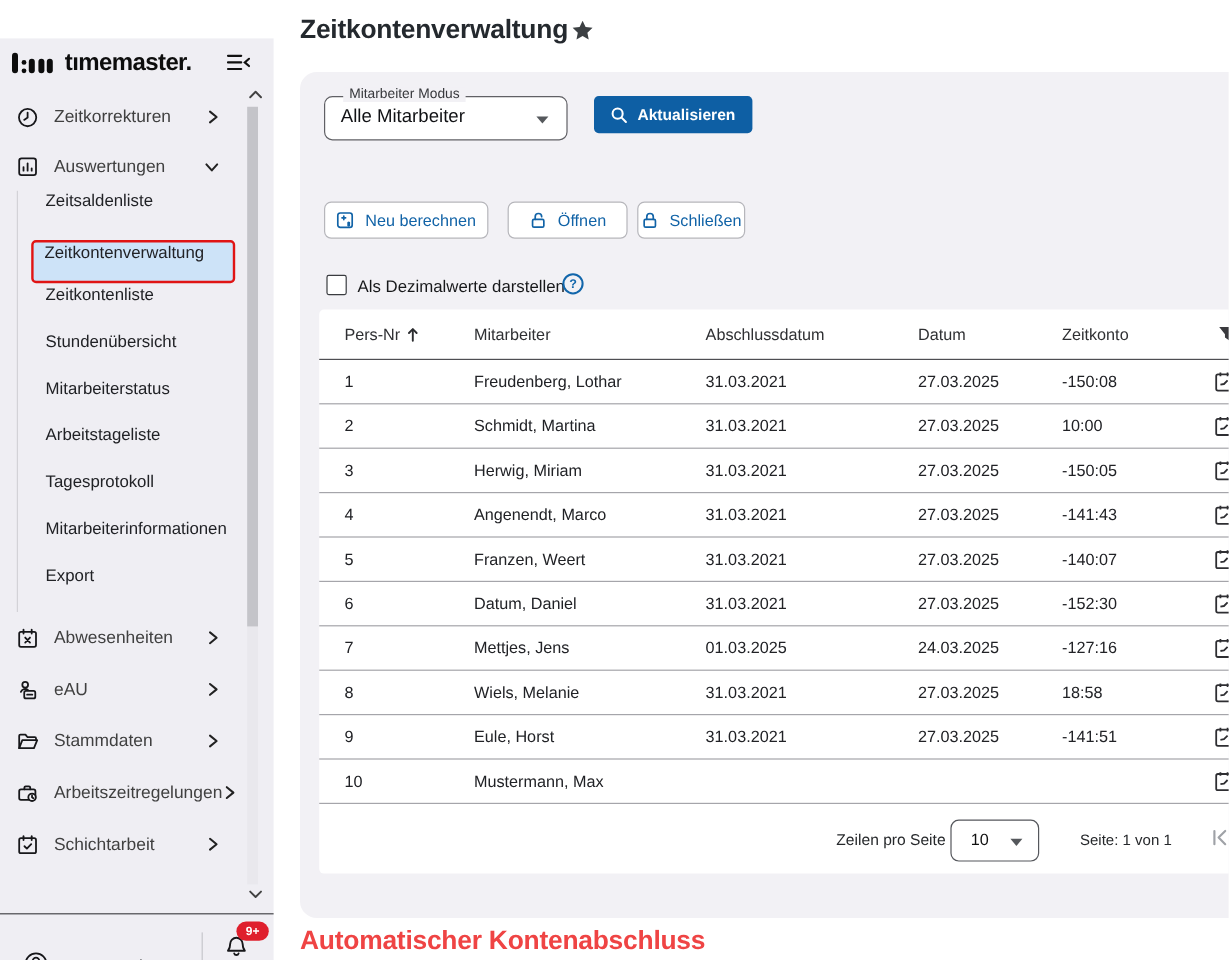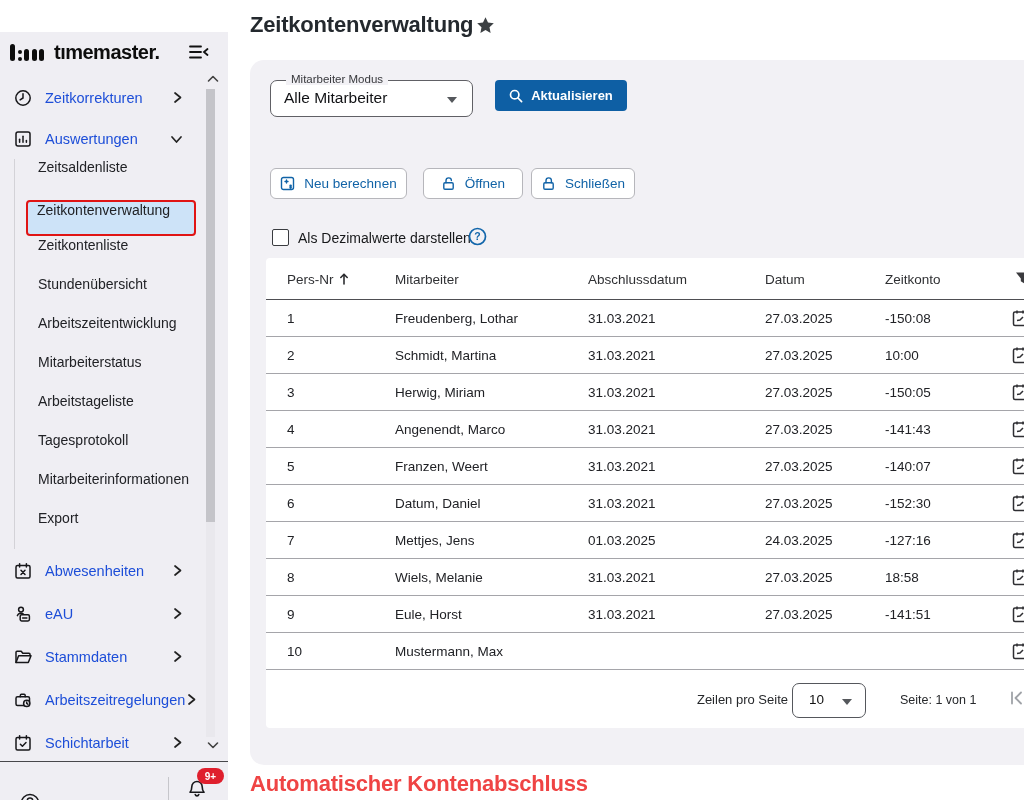--- a/index.html
+++ b/index.html
@@ -13,21 +13,21 @@
   .logo-row { position:absolute; left:0; top:0; width:228px; height:42px; }
   .logo-mark { position:absolute; left:10px; top:12px; height:17px; display:flex; align-items:flex-end; gap:2.5px; }
   .lm-bar1 { width:5px; height:17px; background:#0d0d0d; border-radius:3px; }
   .lm-dots { display:flex; flex-direction:column; justify-content:flex-end; gap:3px; height:14px; }
   .lm-dot { width:4px; height:4px; background:#0d0d0d; border-radius:50%; }
   .lm-bar { width:5px; height:12px; background:#0d0d0d; border-radius:3px; }
   .logo-text { position:absolute; left:54px; top:9px; font-size:20px; font-weight:700; letter-spacing:-0.5px; color:#0d0d0d; }
   .collapse-btn { position:absolute; left:189px; top:12px; width:20px; height:16px; cursor:pointer; }
 
   .nav { position:absolute; left:0; top:45px; width:204px; }
-  .nav-item { height:41px; display:flex; align-items:center; padding-left:13px; font-size:14.5px; color:#1d4ed8; cursor:pointer; }
+  .nav-item { height:41px; display:flex; align-items:center; padding-left:13px; font-size:14.5px; color:#404040; cursor:pointer; }
   .nav-item.tall { height:43px; }
   .nav-item .nico { width:20px; height:20px; margin-right:12px; flex:0 0 auto; }
   .nav-item .chev { margin-left:auto; margin-right:21px; }
   .submenu { margin-left:14px; border-left:1px solid #d3d2d7; }
   .sub-item { height:39px; display:flex; align-items:flex-start; padding-left:23px; font-size:14px; color:#212226; cursor:pointer; }
   .sub-item.selected {
     height:36px; width:170px; margin:1.5px 0 1.5px 11px; padding-left:9px;
     background:#cde3f8; border:2px solid #e01414; border-radius:4px;
   }
   .scroll-arrow { position:absolute; left:206px; width:14px; height:10px; }
@@ -54,21 +54,21 @@
   .select-value { position:absolute; left:13px; top:8px; font-size:15.5px; color:#101114; }
   .tri-down { position:absolute; width:0; height:0; border-left:5.5px solid transparent; border-right:5.5px solid transparent; border-top:6.5px solid #55585c; }
   .select-field .tri-down { right:15px; top:16px; }
 
   .btn-refresh { position:absolute; left:245px; top:20px; width:132px; height:31px; background:#0e5fa4; border-radius:4px;
                  display:flex; align-items:center; justify-content:center; gap:8px; color:#fff; font-size:13px; font-weight:700; cursor:pointer; }
   .btn-outline { position:absolute; top:108px; height:31px; background:#fff; border:1px solid #b6b6bb; border-radius:6px;
                  display:flex; align-items:center; justify-content:center; gap:9px; color:#1163a7; font-size:13.5px; cursor:pointer; }
   .btn-recalc { left:20px; width:137px; }
   .btn-open   { left:173px; width:100px; }
-  .btn-close  { left:281px; width:104px; }
+  .btn-close  { left:281px; width:90px; }
 
   .checkbox { position:absolute; left:22px; top:169px; width:17px; height:17px; background:#fff; border:1.5px solid #3a3c40; border-radius:2px; cursor:pointer; }
   .checkbox-label { position:absolute; left:48px; top:170px; font-size:14px; color:#17181a; }
   .help-icon { position:absolute; left:218px; top:167px; width:19px; height:19px; cursor:pointer; }
 
   .table-card { position:absolute; left:16px; top:198px; width:774px; height:470px; background:#fff; border-radius:4px; }
   .thead { position:relative; height:42px; border-bottom:1.5px solid #4e4e52; }
   .th { position:absolute; top:50%; transform:translateY(-50%); font-size:13.5px; color:#2f3033; white-space:nowrap; display:flex; align-items:center; gap:5px; }
   .trow { position:relative; height:37px; border-bottom:1px solid #a5a5aa; }
   .td { position:absolute; top:50%; transform:translateY(-50%); font-size:13.5px; color:#212226; white-space:nowrap; }
@@ -158,23 +158,20 @@
             <span>Zeitsaldenliste</span>
           </div>
         <div class="sub-item selected">
             <span>Zeitkontenverwaltung</span>
           </div>
         <div class="sub-item">
             <span>Zeitkontenliste</span>
           </div>
         <div class="sub-item">
             <span>Stundenübersicht</span>
-          </div>
-        <div class="sub-item">
-            <span>Arbeitszeitentwicklung</span>
           </div>
         <div class="sub-item">
             <span>Mitarbeiterstatus</span>
           </div>
         <div class="sub-item">
             <span>Arbeitstageliste</span>
           </div>
         <div class="sub-item">
             <span>Tagesprotokoll</span>
           </div>

